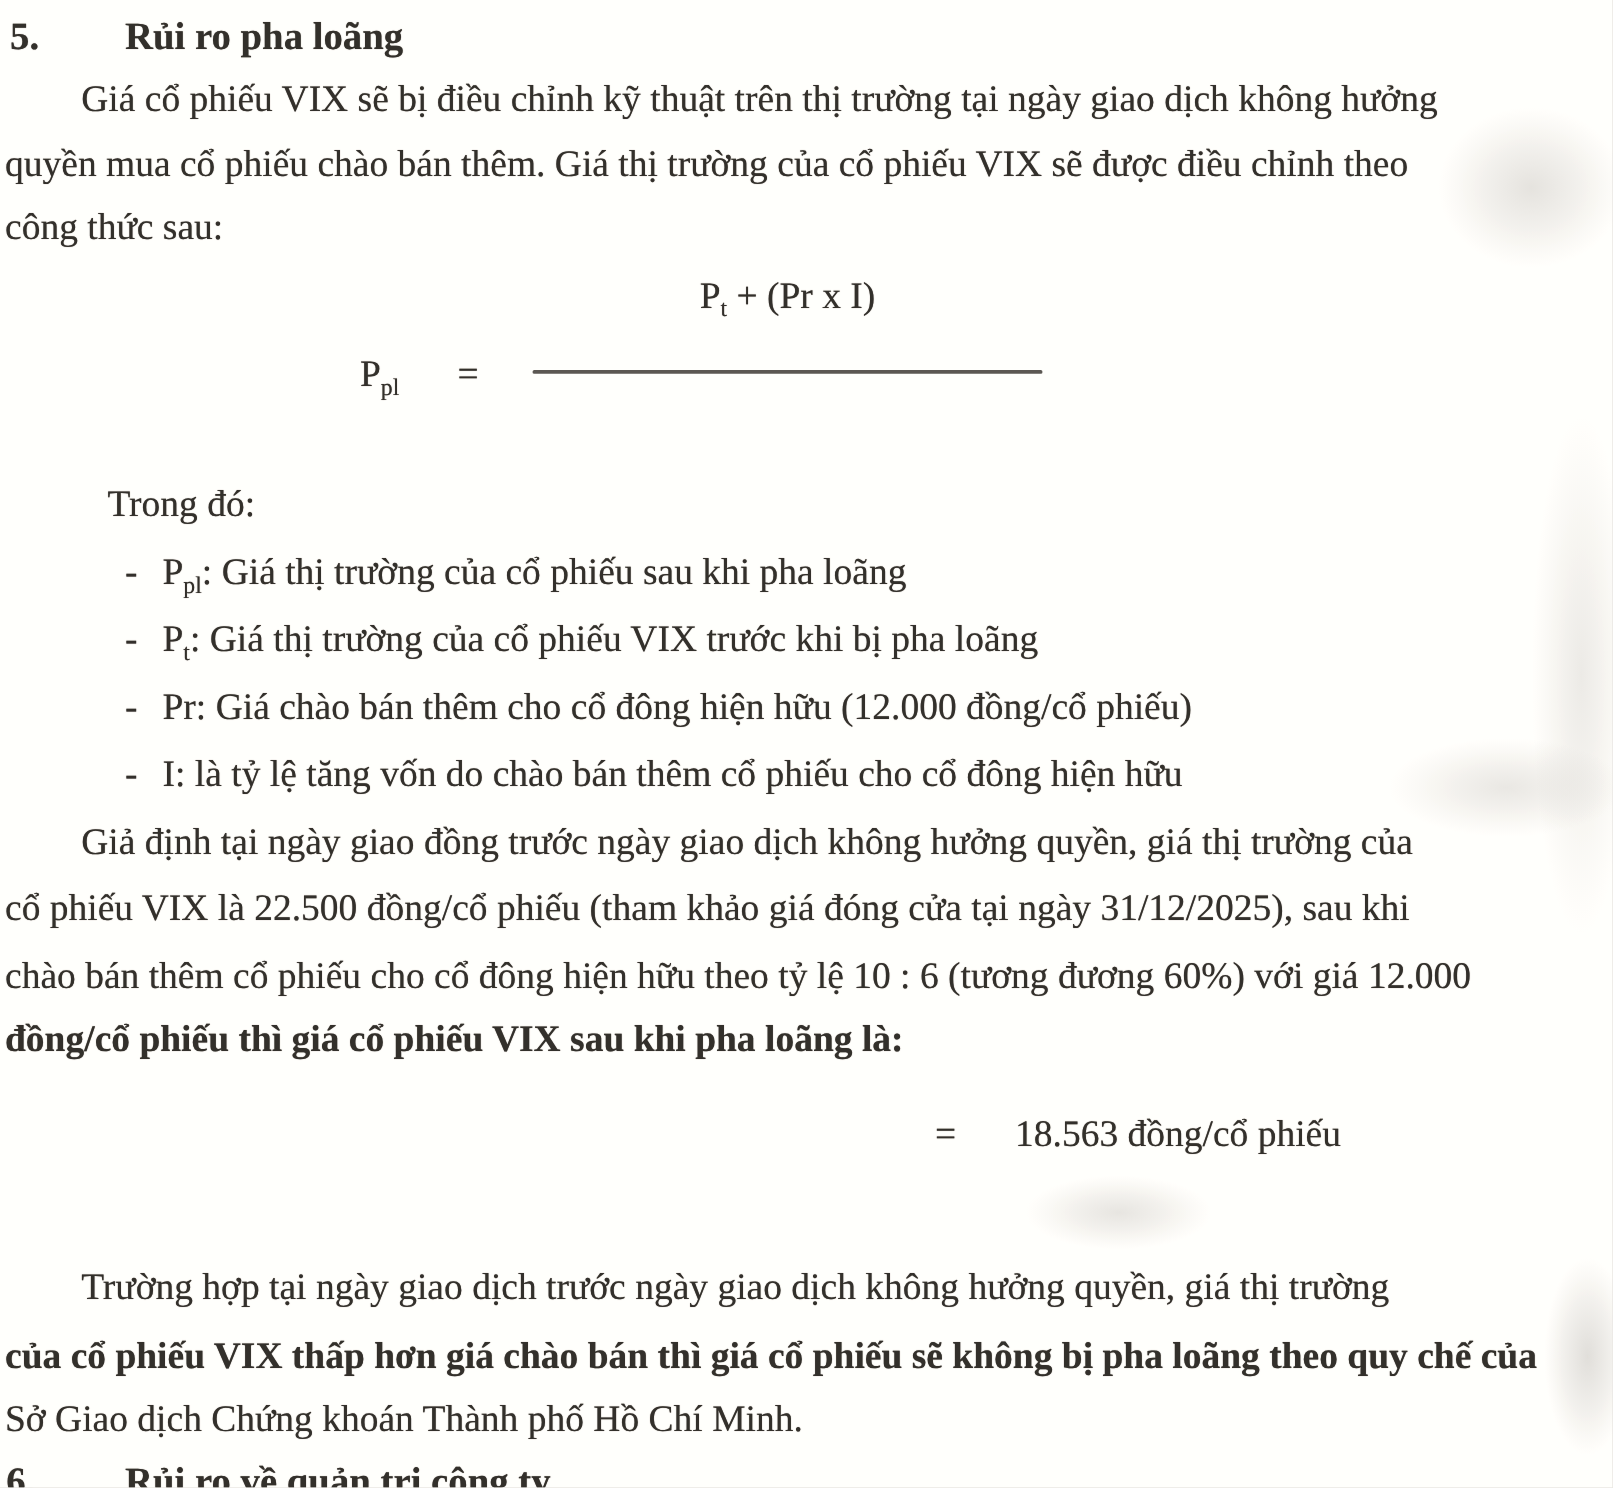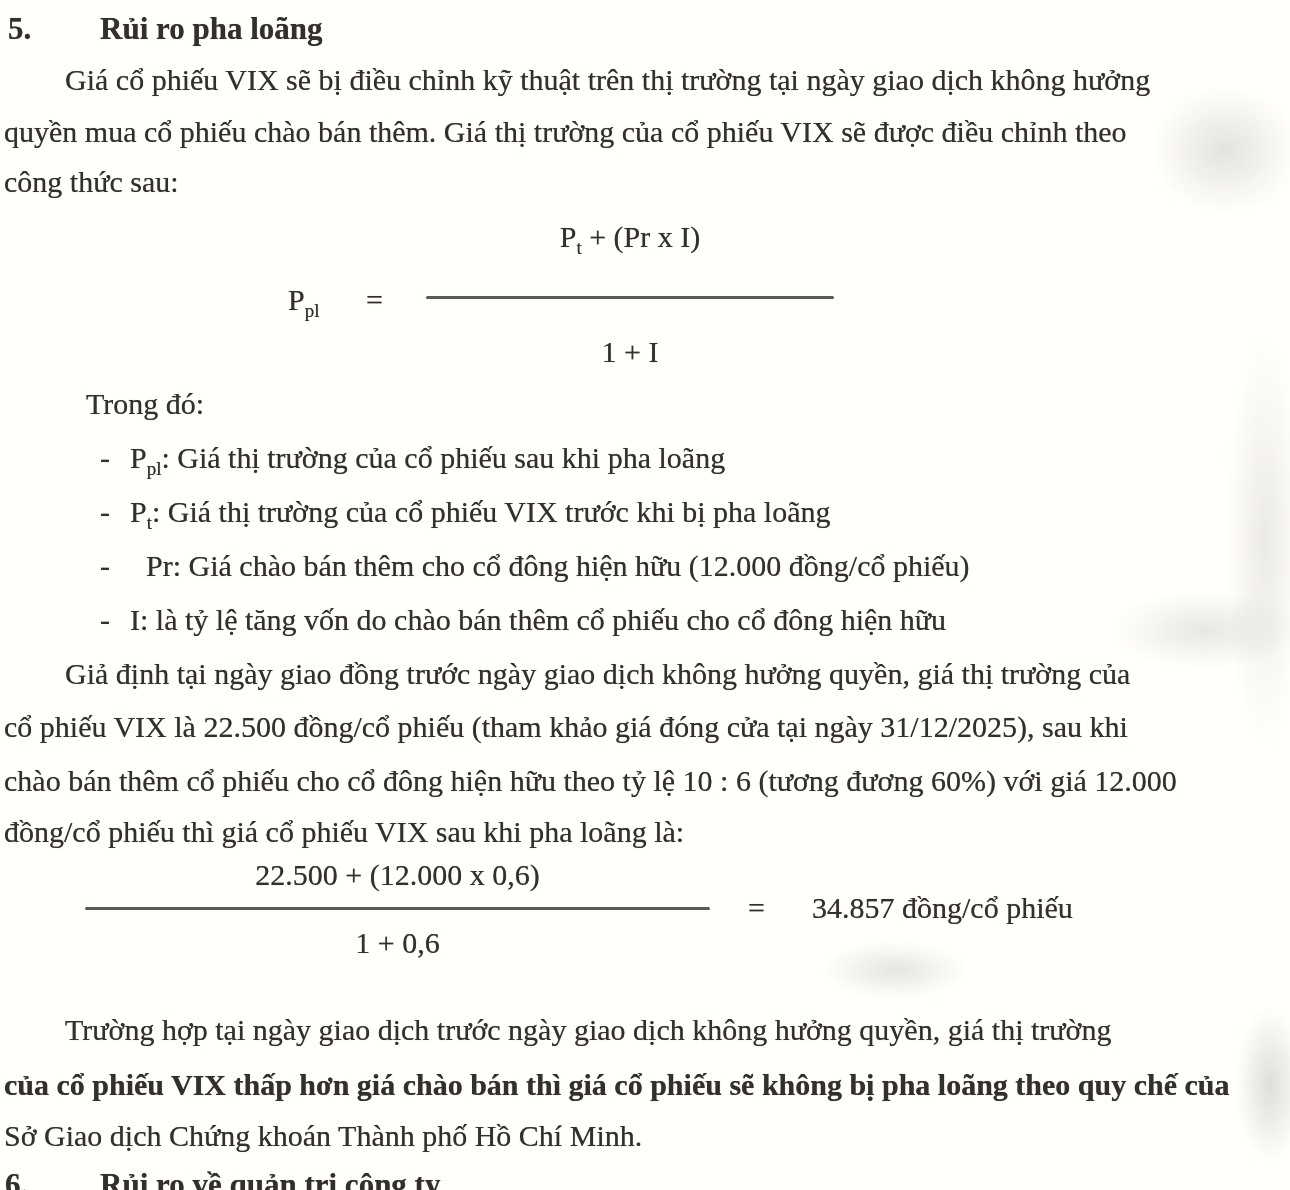--- a/index.html
+++ b/index.html
@@ -59,49 +59,43 @@
 
   <div class="ln" style="left:4px;  top:109px;">quyền mua cổ phiếu chào bán thêm. Giá thị trường của cổ phiếu VIX sẽ được điều chỉnh theo</div>
   <div class="ln" style="left:65px; top:57px;">Giá cổ phiếu VIX sẽ bị điều chỉnh kỹ thuật trên thị trường tại ngày giao dịch không hưởng</div>
   <div class="ln" style="left:4px;  top:159px;">công thức sau:</div>
 
   <div class="ln" style="left:288px; top:277px;text-align:center;"><span>P</span><sub class="s">pl</sub></div>
   <div class="ln" style="left:366px; top:277px;">=</div>
   <div class="frac frac-1" style="left:426px; top:214px; width:408px;">
     <div class="num"><span>P</span><sub class="s">t</sub><span> + (Pr x I)</span></div>
     <div class="bar"></div>
-    <div class="den">1 + I</div>
   </div>
 
   <div class="ln" style="left:86px; top:381px;">Trong đó:</div>
 
   <div class="ln" style="left:100px; top:435px;">-</div>
   <div class="ln" style="left:130px; top:435px;"><span>P</span><sub class="s">pl</sub><span>: Giá thị trường của cổ phiếu sau khi pha loãng</span></div>
 
   <div class="ln" style="left:100px; top:489px;">-</div>
   <div class="ln" style="left:130px; top:489px;"><span>P</span><sub class="s">t</sub><span>: Giá thị trường của cổ phiếu VIX trước khi bị pha loãng</span></div>
 
   <div class="ln" style="left:100px; top:543px;">-</div>
-  <div class="ln" style="left:146px; top:543px;"><span>Pr</span><sub class="s"></sub><span>: Giá chào bán thêm cho cổ đông hiện hữu (12.000 đồng/cổ phiếu)</span></div>
+  <div class="ln" style="left:130px; top:543px;"><span>Pr</span><sub class="s"></sub><span>: Giá chào bán thêm cho cổ đông hiện hữu (12.000 đồng/cổ phiếu)</span></div>
 
   <div class="ln" style="left:100px; top:597px;">-</div>
   <div class="ln" style="left:130px; top:597px;"><span>I</span><sub class="s"></sub><span>: là tỷ lệ tăng vốn do chào bán thêm cổ phiếu cho cổ đông hiện hữu</span></div>
 
   <div class="ln" style="left:65px; top:651px;">Giả định tại ngày giao đồng trước ngày giao dịch không hưởng quyền, giá thị trường của</div>
   <div class="ln" style="left:4px;  top:704px;">cổ phiếu VIX là 22.500 đồng/cổ phiếu (tham khảo giá đóng cửa tại ngày 31/12/2025), sau khi</div>
   <div class="ln" style="left:4px;  top:758px;">chào bán thêm cổ phiếu cho cổ đông hiện hữu theo tỷ lệ 10 : 6 (tương đương 60%) với giá 12.000</div>
-  <div class="ln" style="left:4px;  top:809px;">đồng/cổ phiếu thì giá cổ phiếu VIX sau khi pha loãng là:</div>
+  <div class="ln" style="left:4px;  top:809px;font-weight:bold;">đồng/cổ phiếu thì giá cổ phiếu VIX sau khi pha loãng là:</div>
 
-  <div class="frac frac-2" style="left:85px; top:852px; width:625px;">
-    <div class="num">22.500 + (12.000 x 0,6)</div>
-    <div class="bar"></div>
-    <div class="den">1 + 0,6</div>
-  </div>
   <div class="ln" style="left:748px; top:885px;">=</div>
-  <div class="ln" style="left:812px; top:885px;">34.857 đồng/cổ phiếu</div>
+  <div class="ln" style="left:812px; top:885px;">18.563 đồng/cổ phiếu</div>
 
   <div class="ln" style="left:65px; top:1007px;">Trường hợp tại ngày giao dịch trước ngày giao dịch không hưởng quyền, giá thị trường</div>
   <div class="ln" style="left:4px;  top:1062px;font-weight:bold;">của cổ phiếu VIX thấp hơn giá chào bán thì giá cổ phiếu sẽ không bị pha loãng theo quy chế của</div>
   <div class="ln" style="left:4px;  top:1113px;">Sở Giao dịch Chứng khoán Thành phố Hồ Chí Minh.</div>
 
   <div class="ln heading" style="left:5px;   top:1162px;">6.</div>
   <div class="ln heading" style="left:100px; top:1162px;">Rủi ro về quản trị công ty</div>
 
 </div>
 

